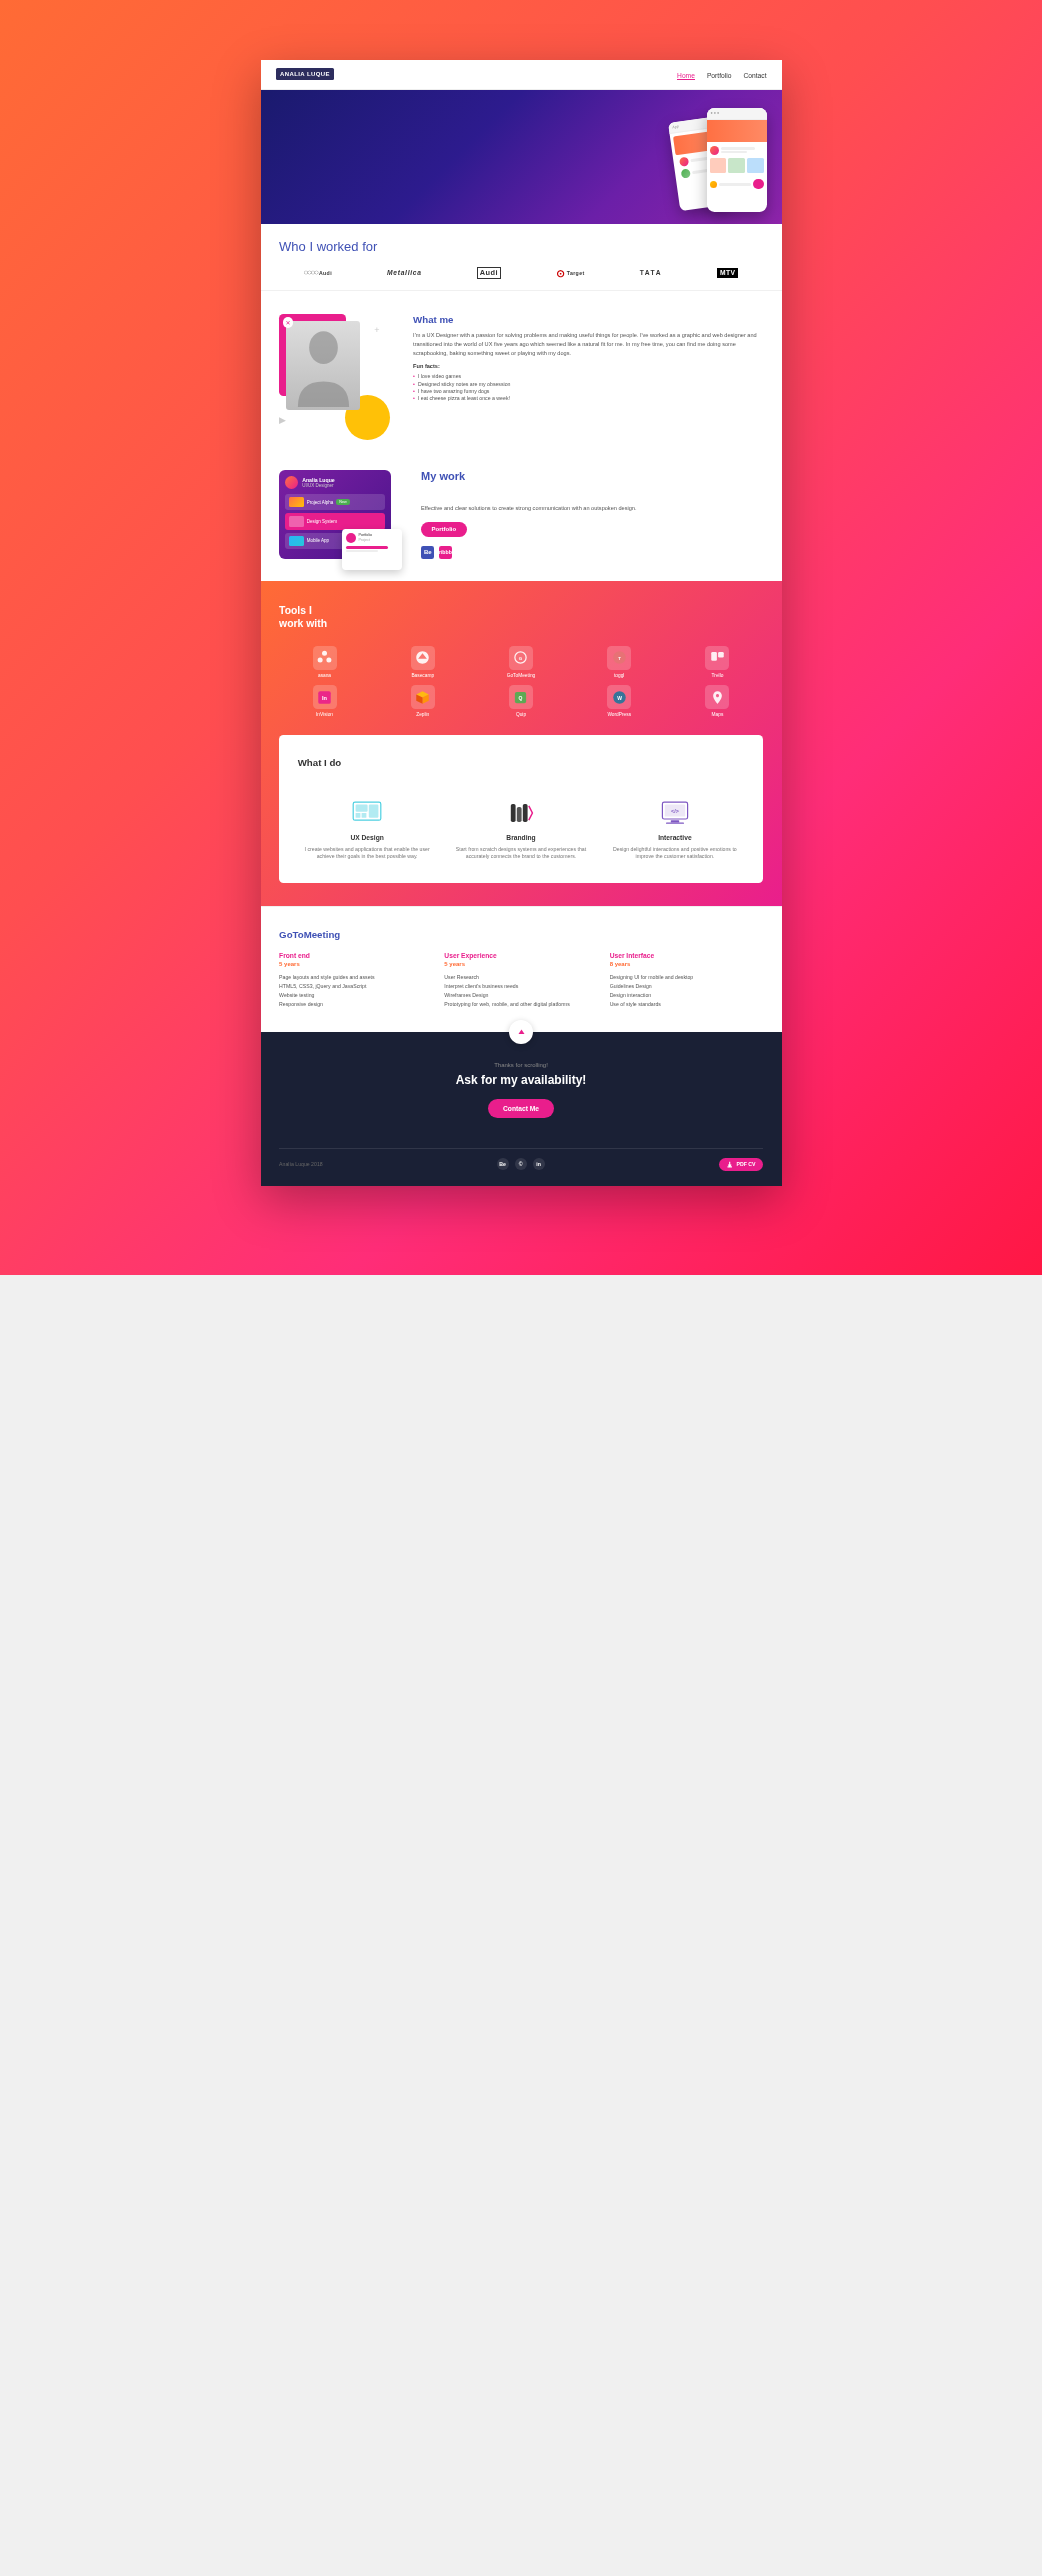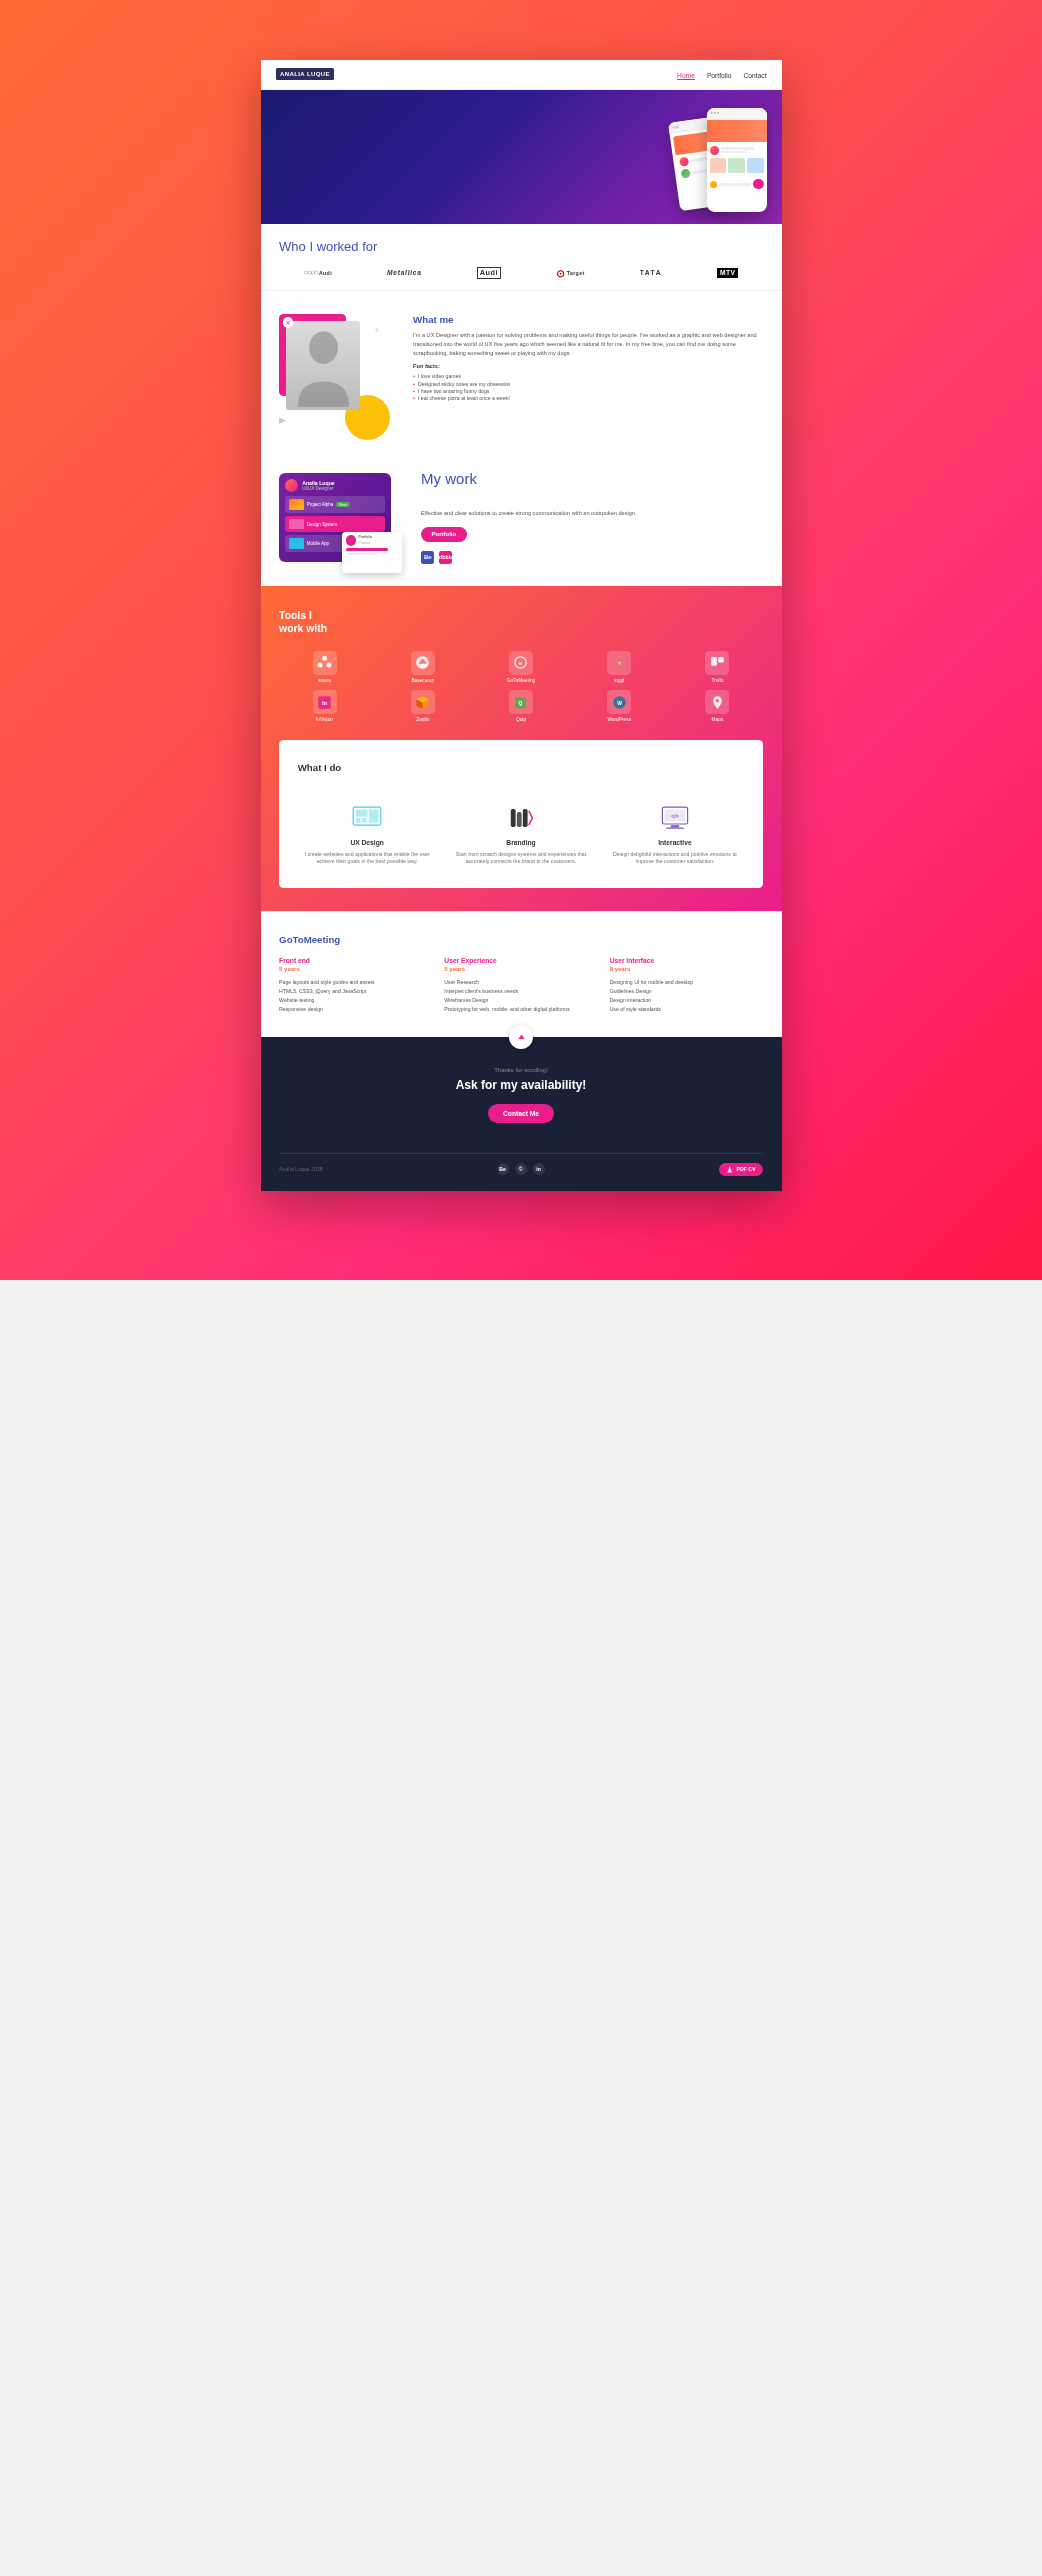--- a/index.html
+++ b/index.html
@@ -295,21 +295,21 @@
       display: flex;
       align-items: center;
       gap: 3px;
     }
     .work-row-pink { background: #e91e8c; border-radius: 3px; }
     .work-row-text { color: #fff; font-size: 4.5px; }
     .work-badge { background: #4caf50; color: #fff; font-size: 3.7px; padding: 0.7px 3px; border-radius: 2.2px; }
     .work-thumb { width: 15px; height: 10.4px; background: linear-gradient(135deg, #ff7043, #ffc107); border-radius: 1.5px; }
 
     .work-text { flex: 1; }
-    .work-text h2 { color: #3f51b5; font-size: 15px; font-weight: 400; margin-bottom: 22px; }
+    .work-text h2 { color: #3f51b5; font-size: 11px; font-weight: 700; margin-bottom: 22px; }
     .work-text p { font-size: 5.6px; color: #555; line-height: 1.6; margin-bottom: 7.4px; }
     .portfolio-btn {
       background: #e91e8c;
       color: #fff;
       border: none;
       padding: 4.5px 10.4px;
       border-radius: 15px;
       font-size: 6px;
       font-weight: bold;
       cursor: pointer;

